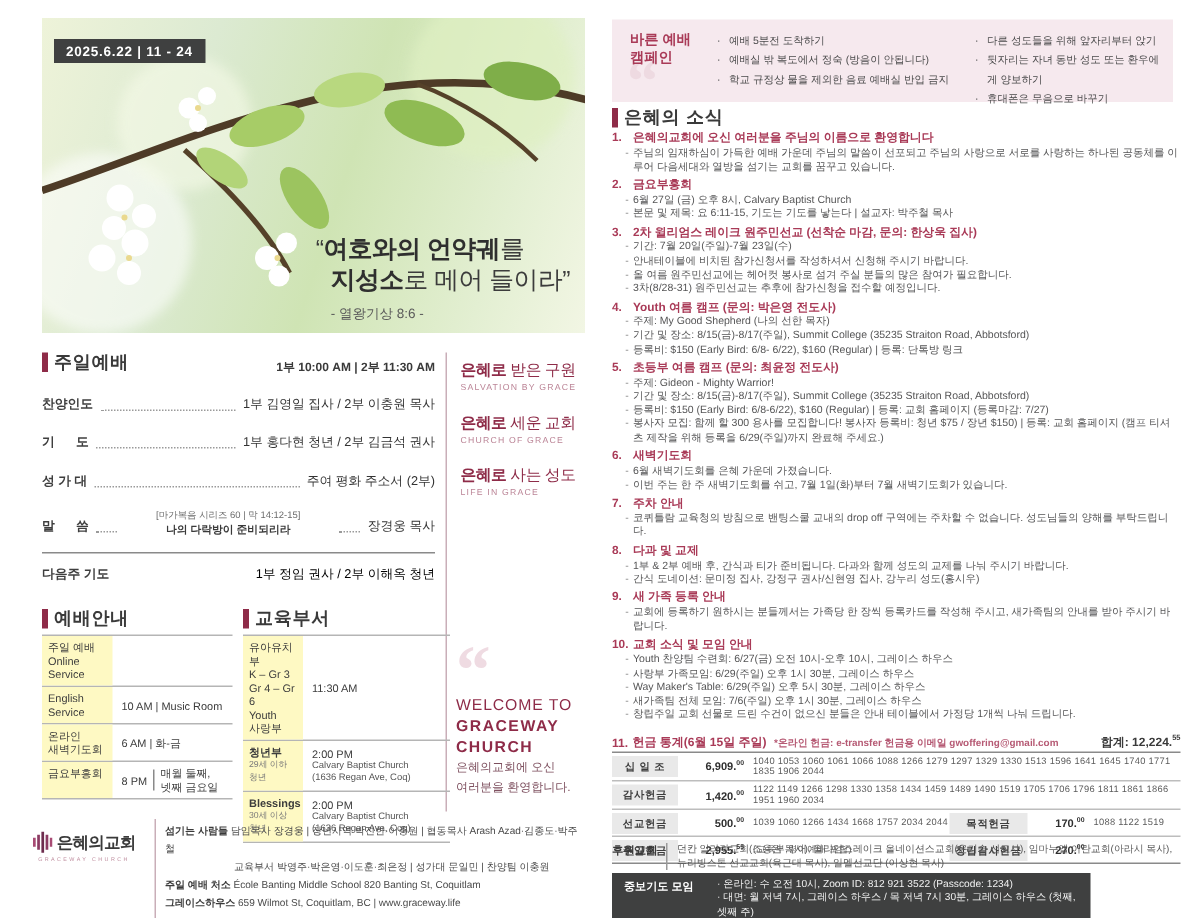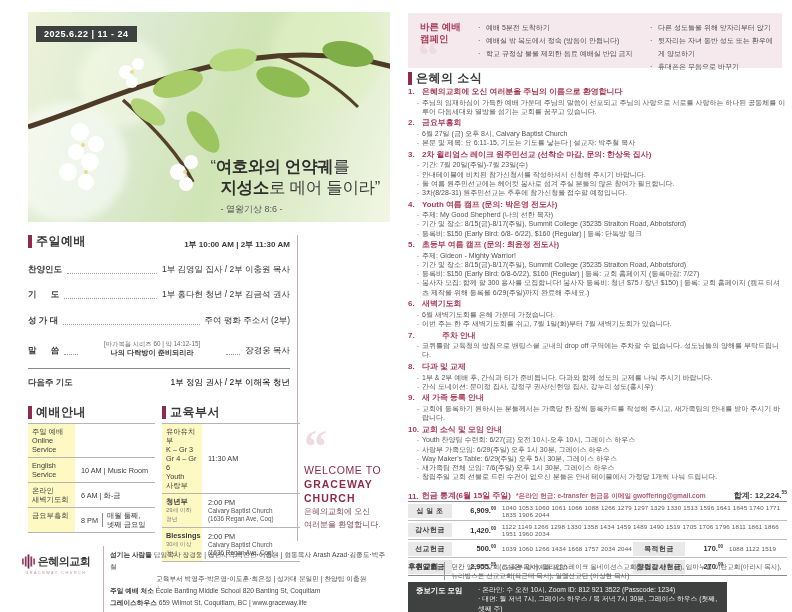--- a/index.html
+++ b/index.html
@@ -220,20 +220,34 @@
       <span class="w-value">장경웅 목사</span>
     </div>
     <div class="next-week">
       <span class="nw-label">다음주 기도</span>
       <span>1부  정임 권사 / 2부  이해옥 청년</span>
     </div>
   </div>
 
   <div class="abs vline"></div>
 
+  <div class="abs mottos">
+    <div class="motto">
+        <div class="ko"><b>은혜로</b><span> 받은 구원</span></div>
+        <div class="en">SALVATION BY GRACE</div>
+      </div>
+    <div class="motto">
+        <div class="ko"><b>은혜로</b><span> 세운 교회</span></div>
+        <div class="en">CHURCH OF GRACE</div>
+      </div>
+    <div class="motto">
+        <div class="ko"><b>은혜로</b><span> 사는 성도</span></div>
+        <div class="en">LIFE IN GRACE</div>
+      </div>
+  </div>
 
   <div class="abs welcome">
     <div class="mark">“</div>
     <div class="wl">WELCOME TO</div>
     <div class="wl b">GRACEWAY</div>
     <div class="wl b">CHURCH</div>
     <div class="sub">은혜의교회에 오신</div>
     <div class="sub">여러분을 환영합니다.</div>
   </div>
 
@@ -485,21 +499,21 @@
           <div class="news-bullet">
             <span class="dash">-</span>
             <span class="tx">이번 주는 한 주 새벽기도회를 쉬고, 7월 1일(화)부터 7월 새벽기도회가 있습니다.</span>
           </div>
         </div>
     </div>
 
     <div class="news-item">
       <div class="news-tl">
           <span class="news-num">7.</span>
-          <span class="news-title" style="flex:1;margin-left:20px;">주차 안내</span>
+          <span class="news-title" style="flex:1;">주차 안내</span>
         </div>
       <div class="news-bullets" style="padding-left:6px;">
           <div class="news-bullet">
             <span class="dash">-</span>
             <span class="tx">코퀴틀람 교육청의 방침으로 밴팅스쿨 교내의 drop off 구역에는 주차할 수 없습니다. 성도님들의 양해를 부탁드립니다.</span>
           </div>
         </div>
     </div>
 
     <div class="news-item">

